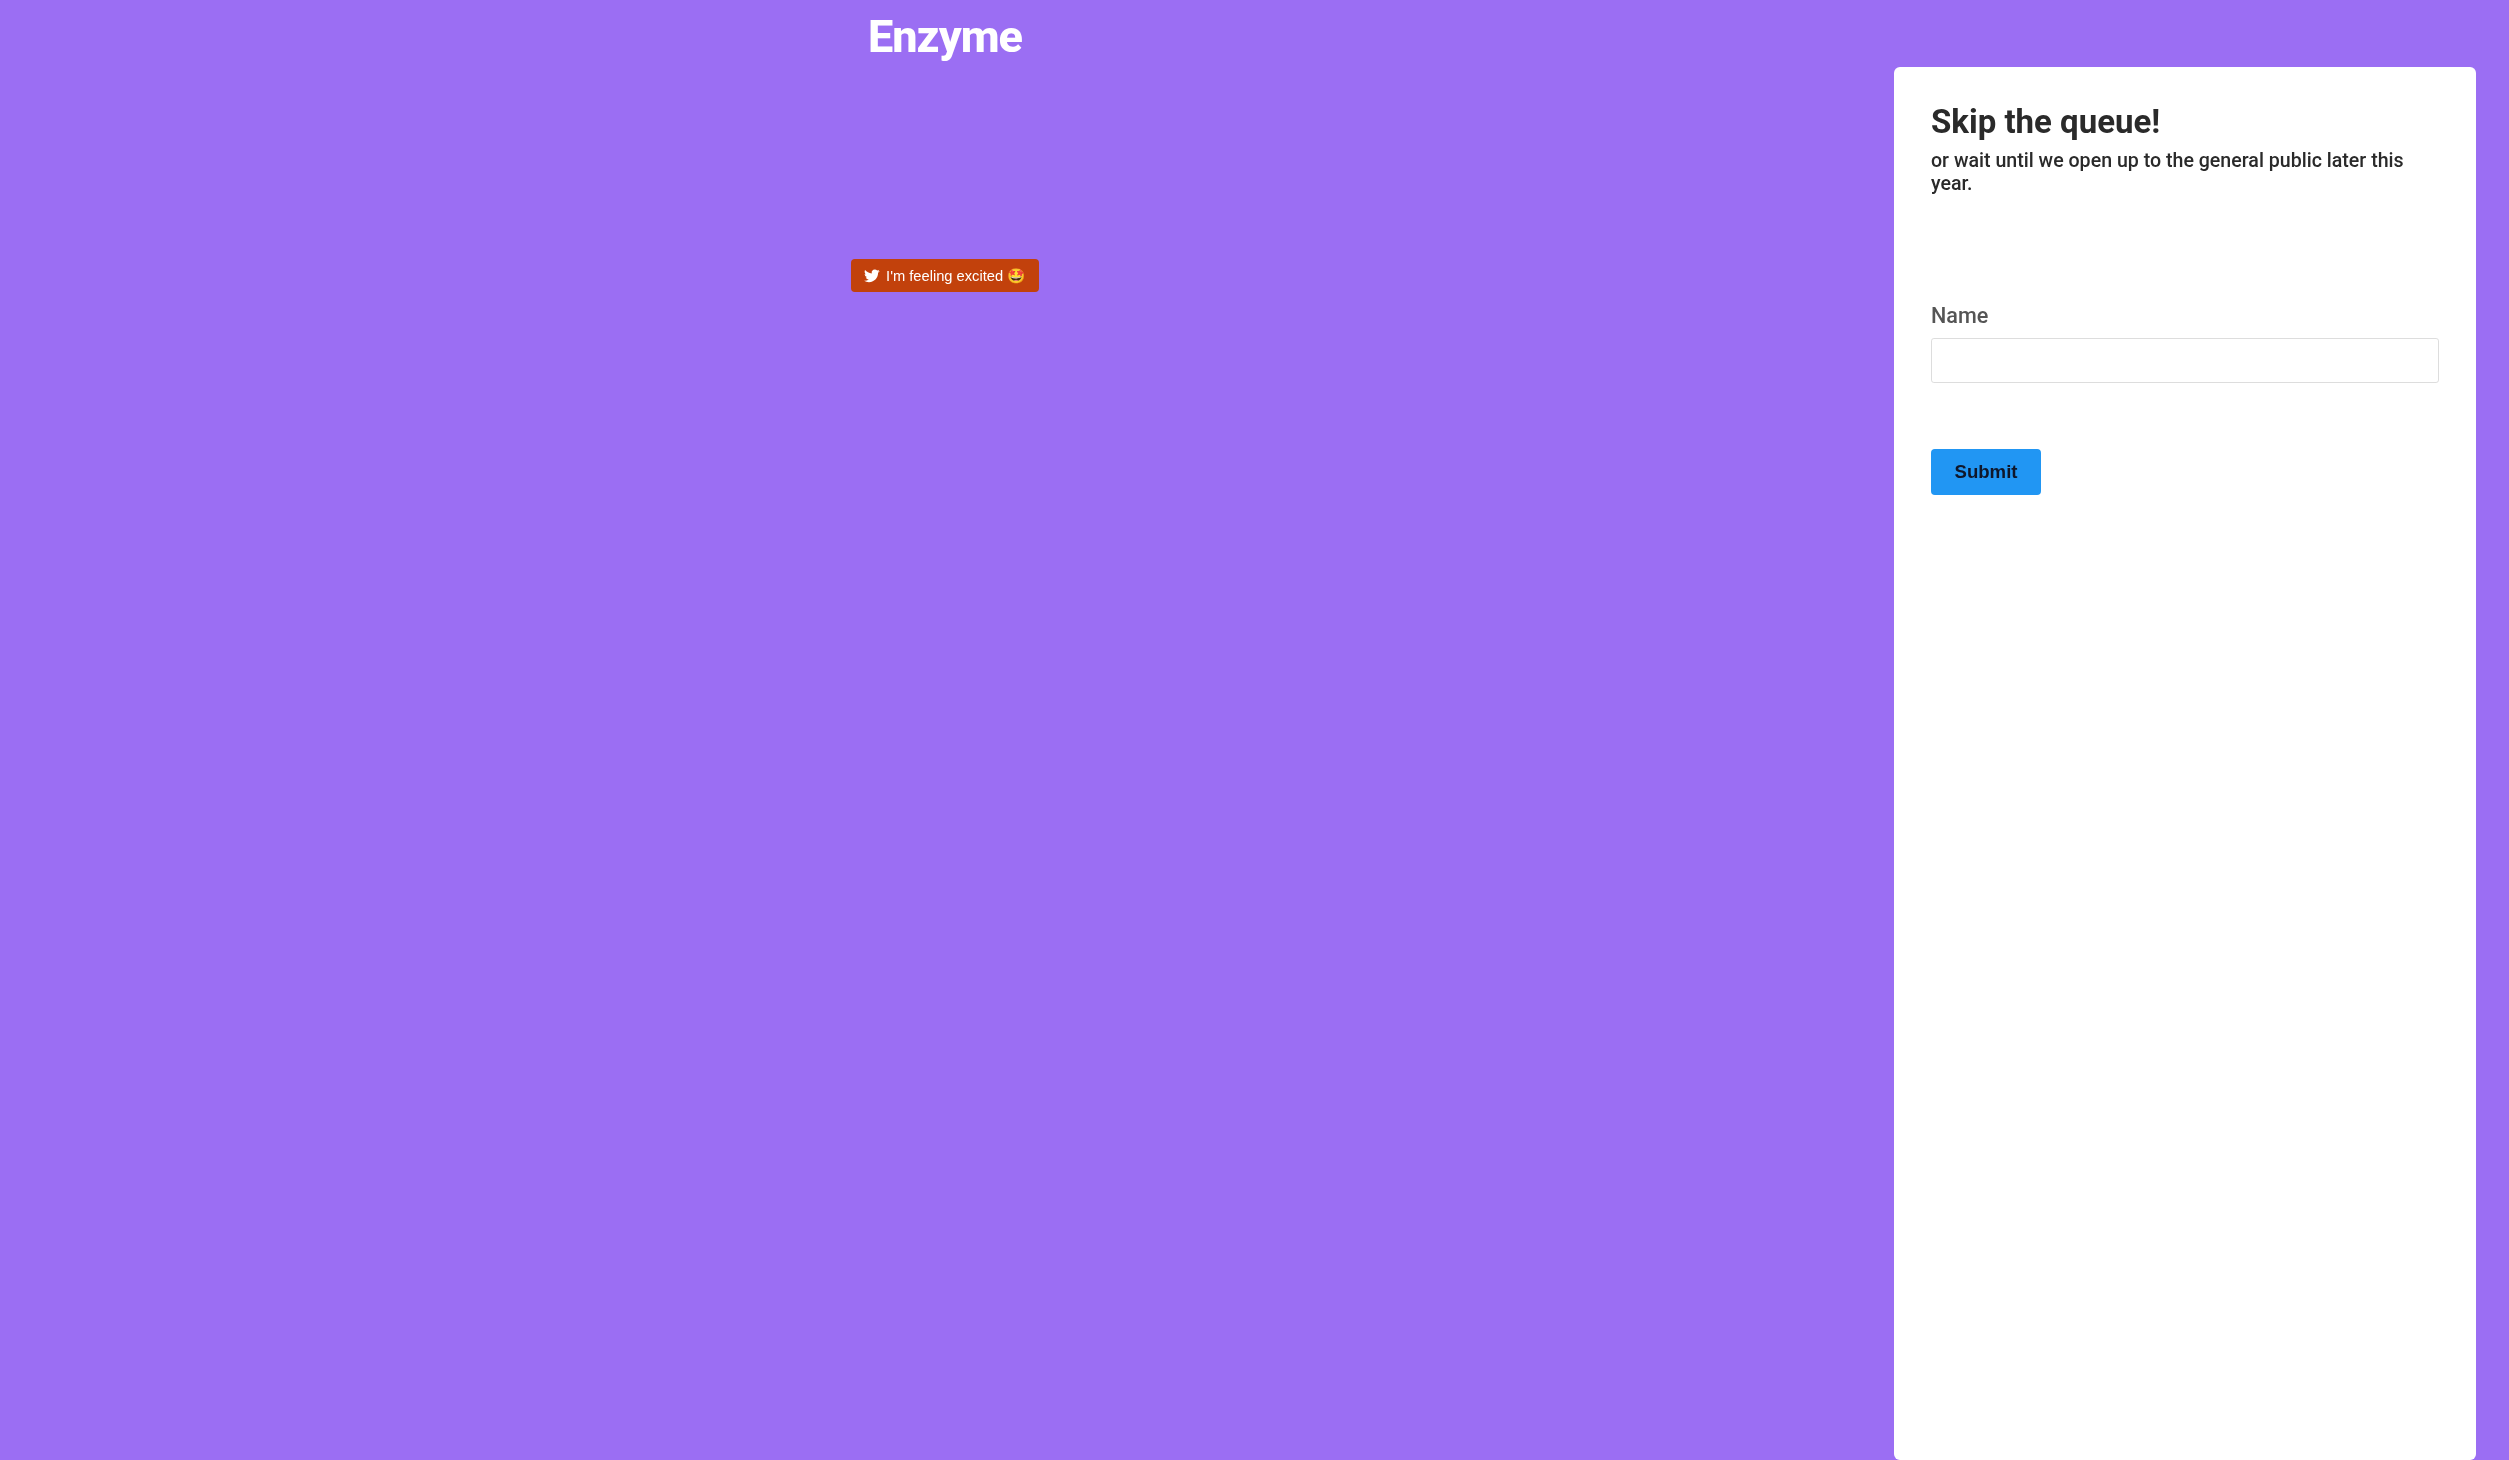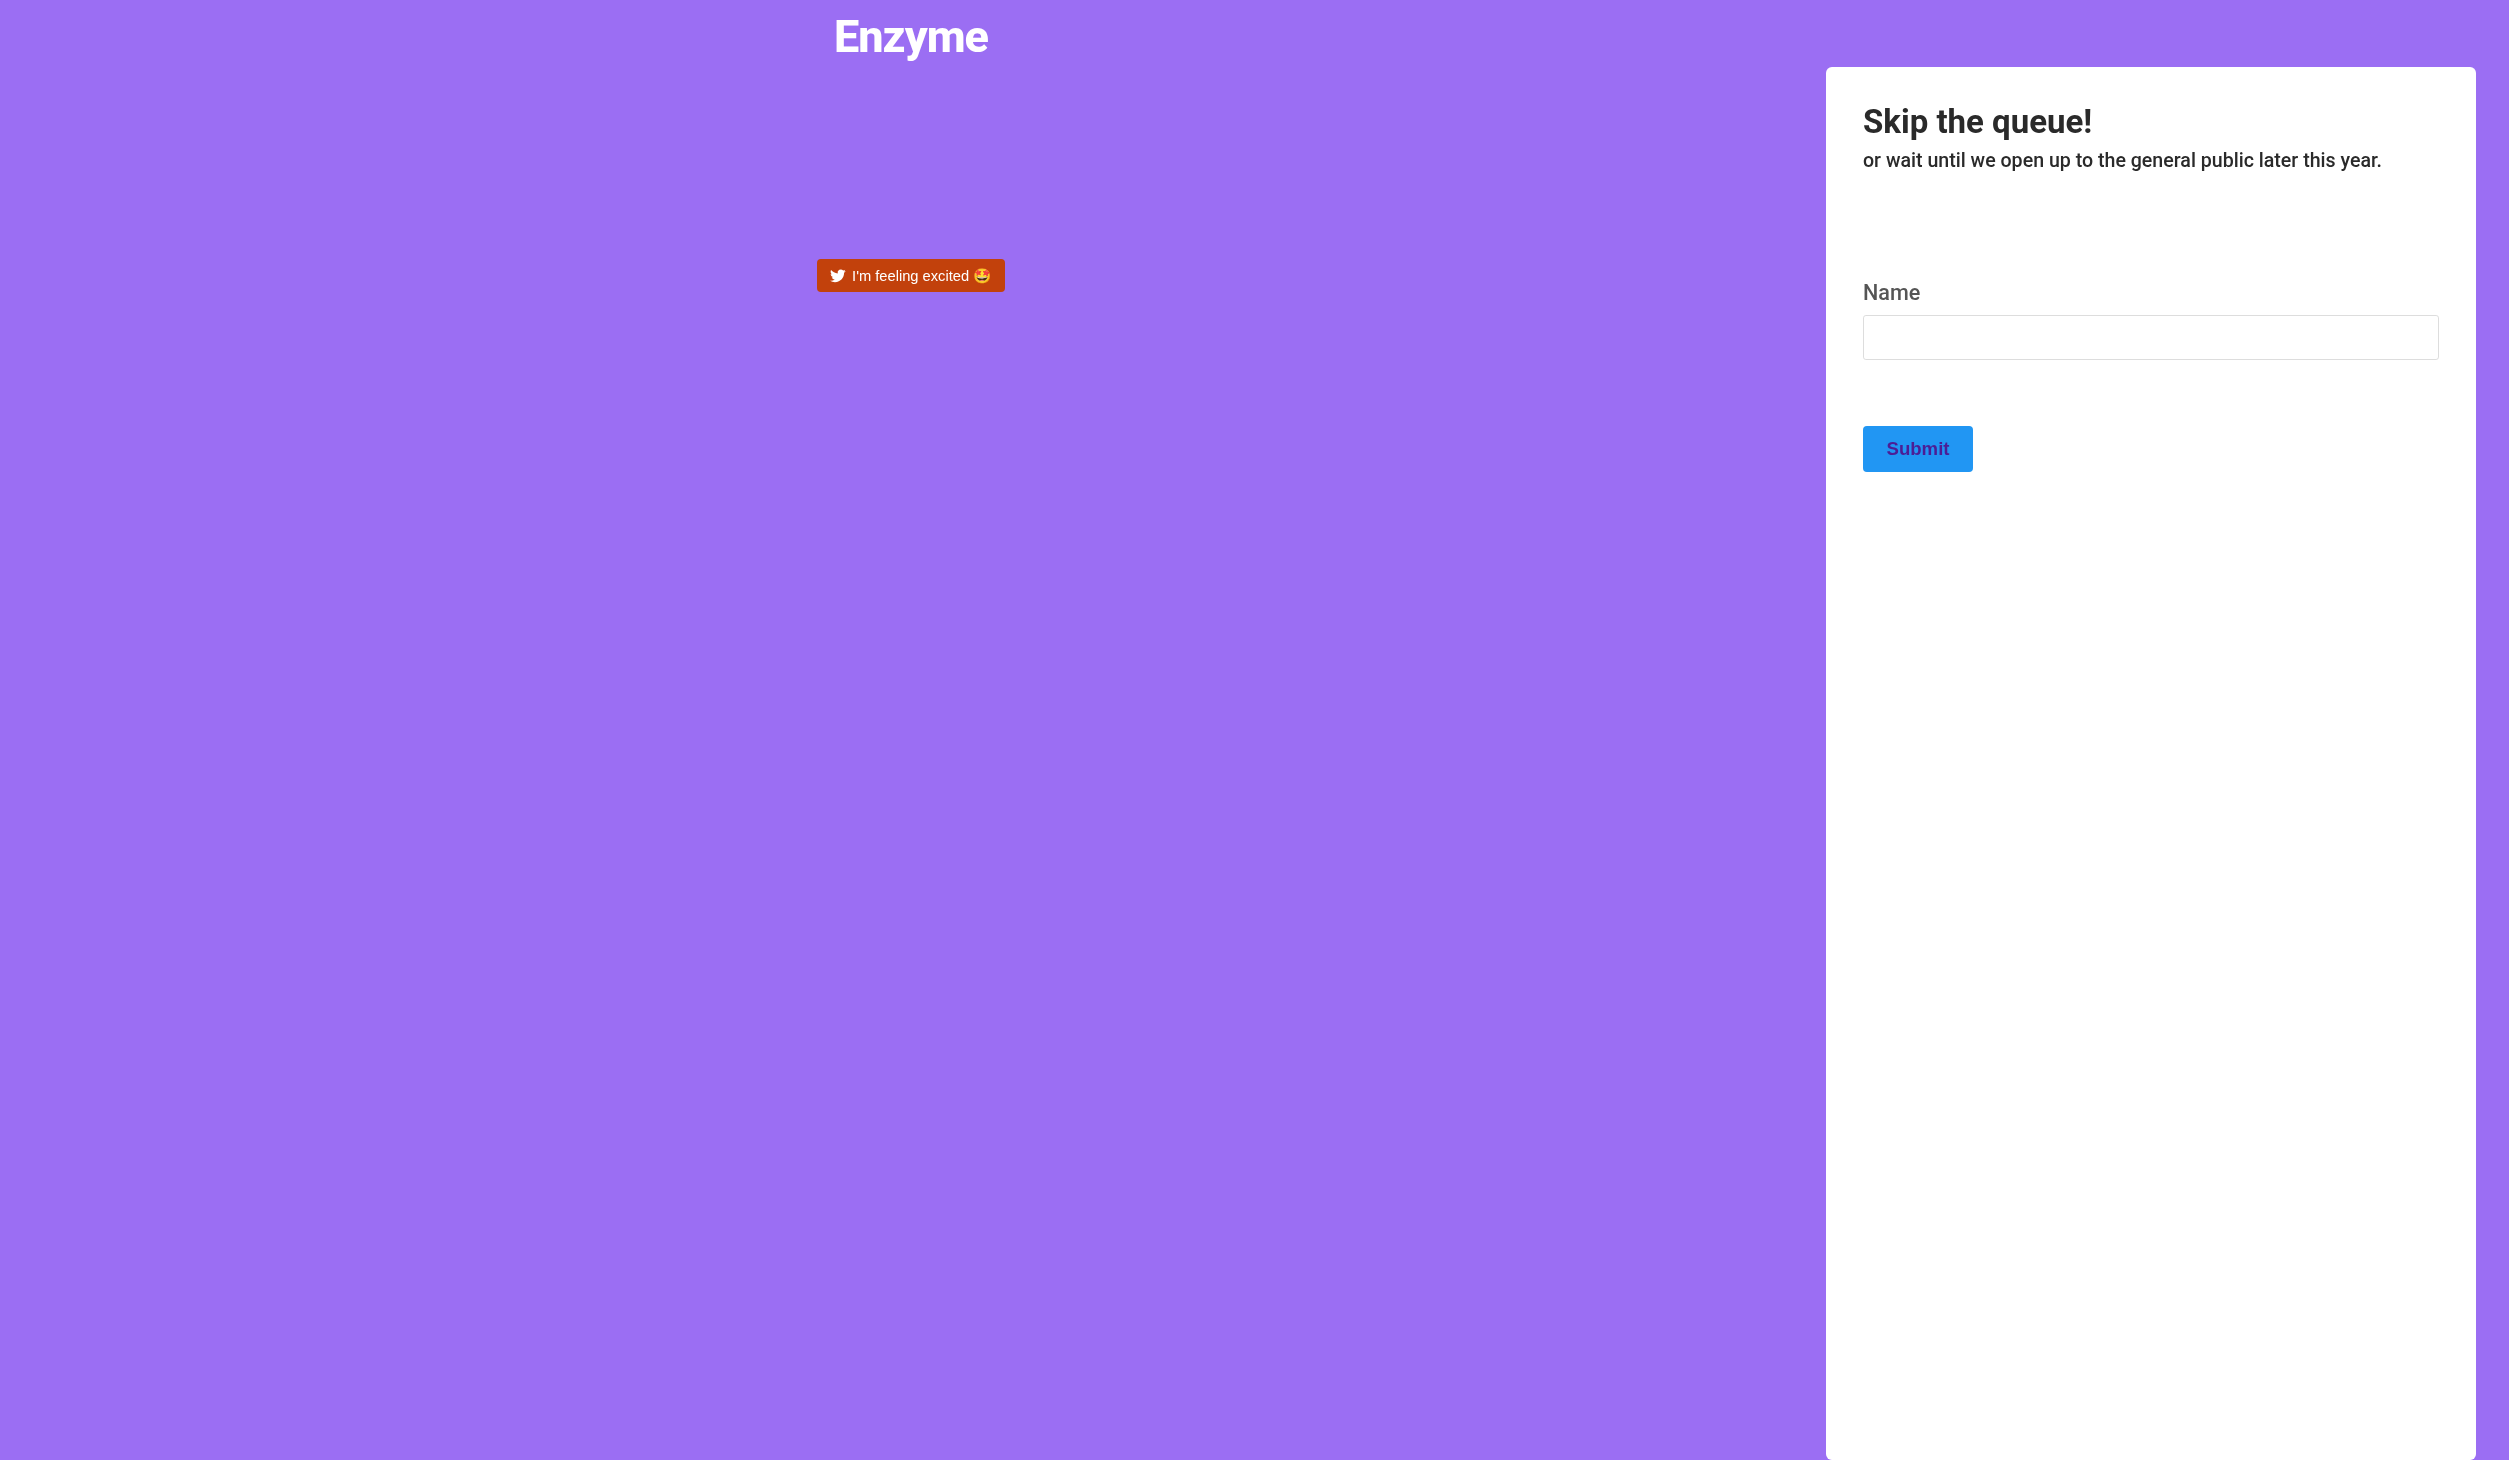--- a/index.html
+++ b/index.html
@@ -63,21 +63,21 @@
       gap: 5.9px;
     }
     
     .twitter-icon {
       width: 15.7px;
       height: 15.7px;
       fill: white;
     }
     
     .right-panel {
-      width: 650px;
+      width: 582px;
       background-color: white;
       margin-top: 67px;
       margin-right: 33px;
       border-radius: 5.9px;
       padding: 35px 37px 39px 37px;
       display: flex;
       flex-direction: column;
     }
     
     .form-title {
@@ -134,21 +134,21 @@
       border-radius: 2.9px;
       padding: 9.8px 11.8px;
       font-size: 15.7px;
       background-color: #fff;
       font-family: inherit;
       resize: both;
     }
     
     .submit-button {
       background-color: #2196F3;
-      color: #4c1d95;
+      color: #0f172a;
       border: none;
       border-radius: 3.9px;
       padding: 11.8px 23.5px;
       font-size: 18.6px;
       font-weight: 600;
       cursor: pointer;
       align-self: flex-start;
       margin-top: 19.6px;
     }
   </style>

